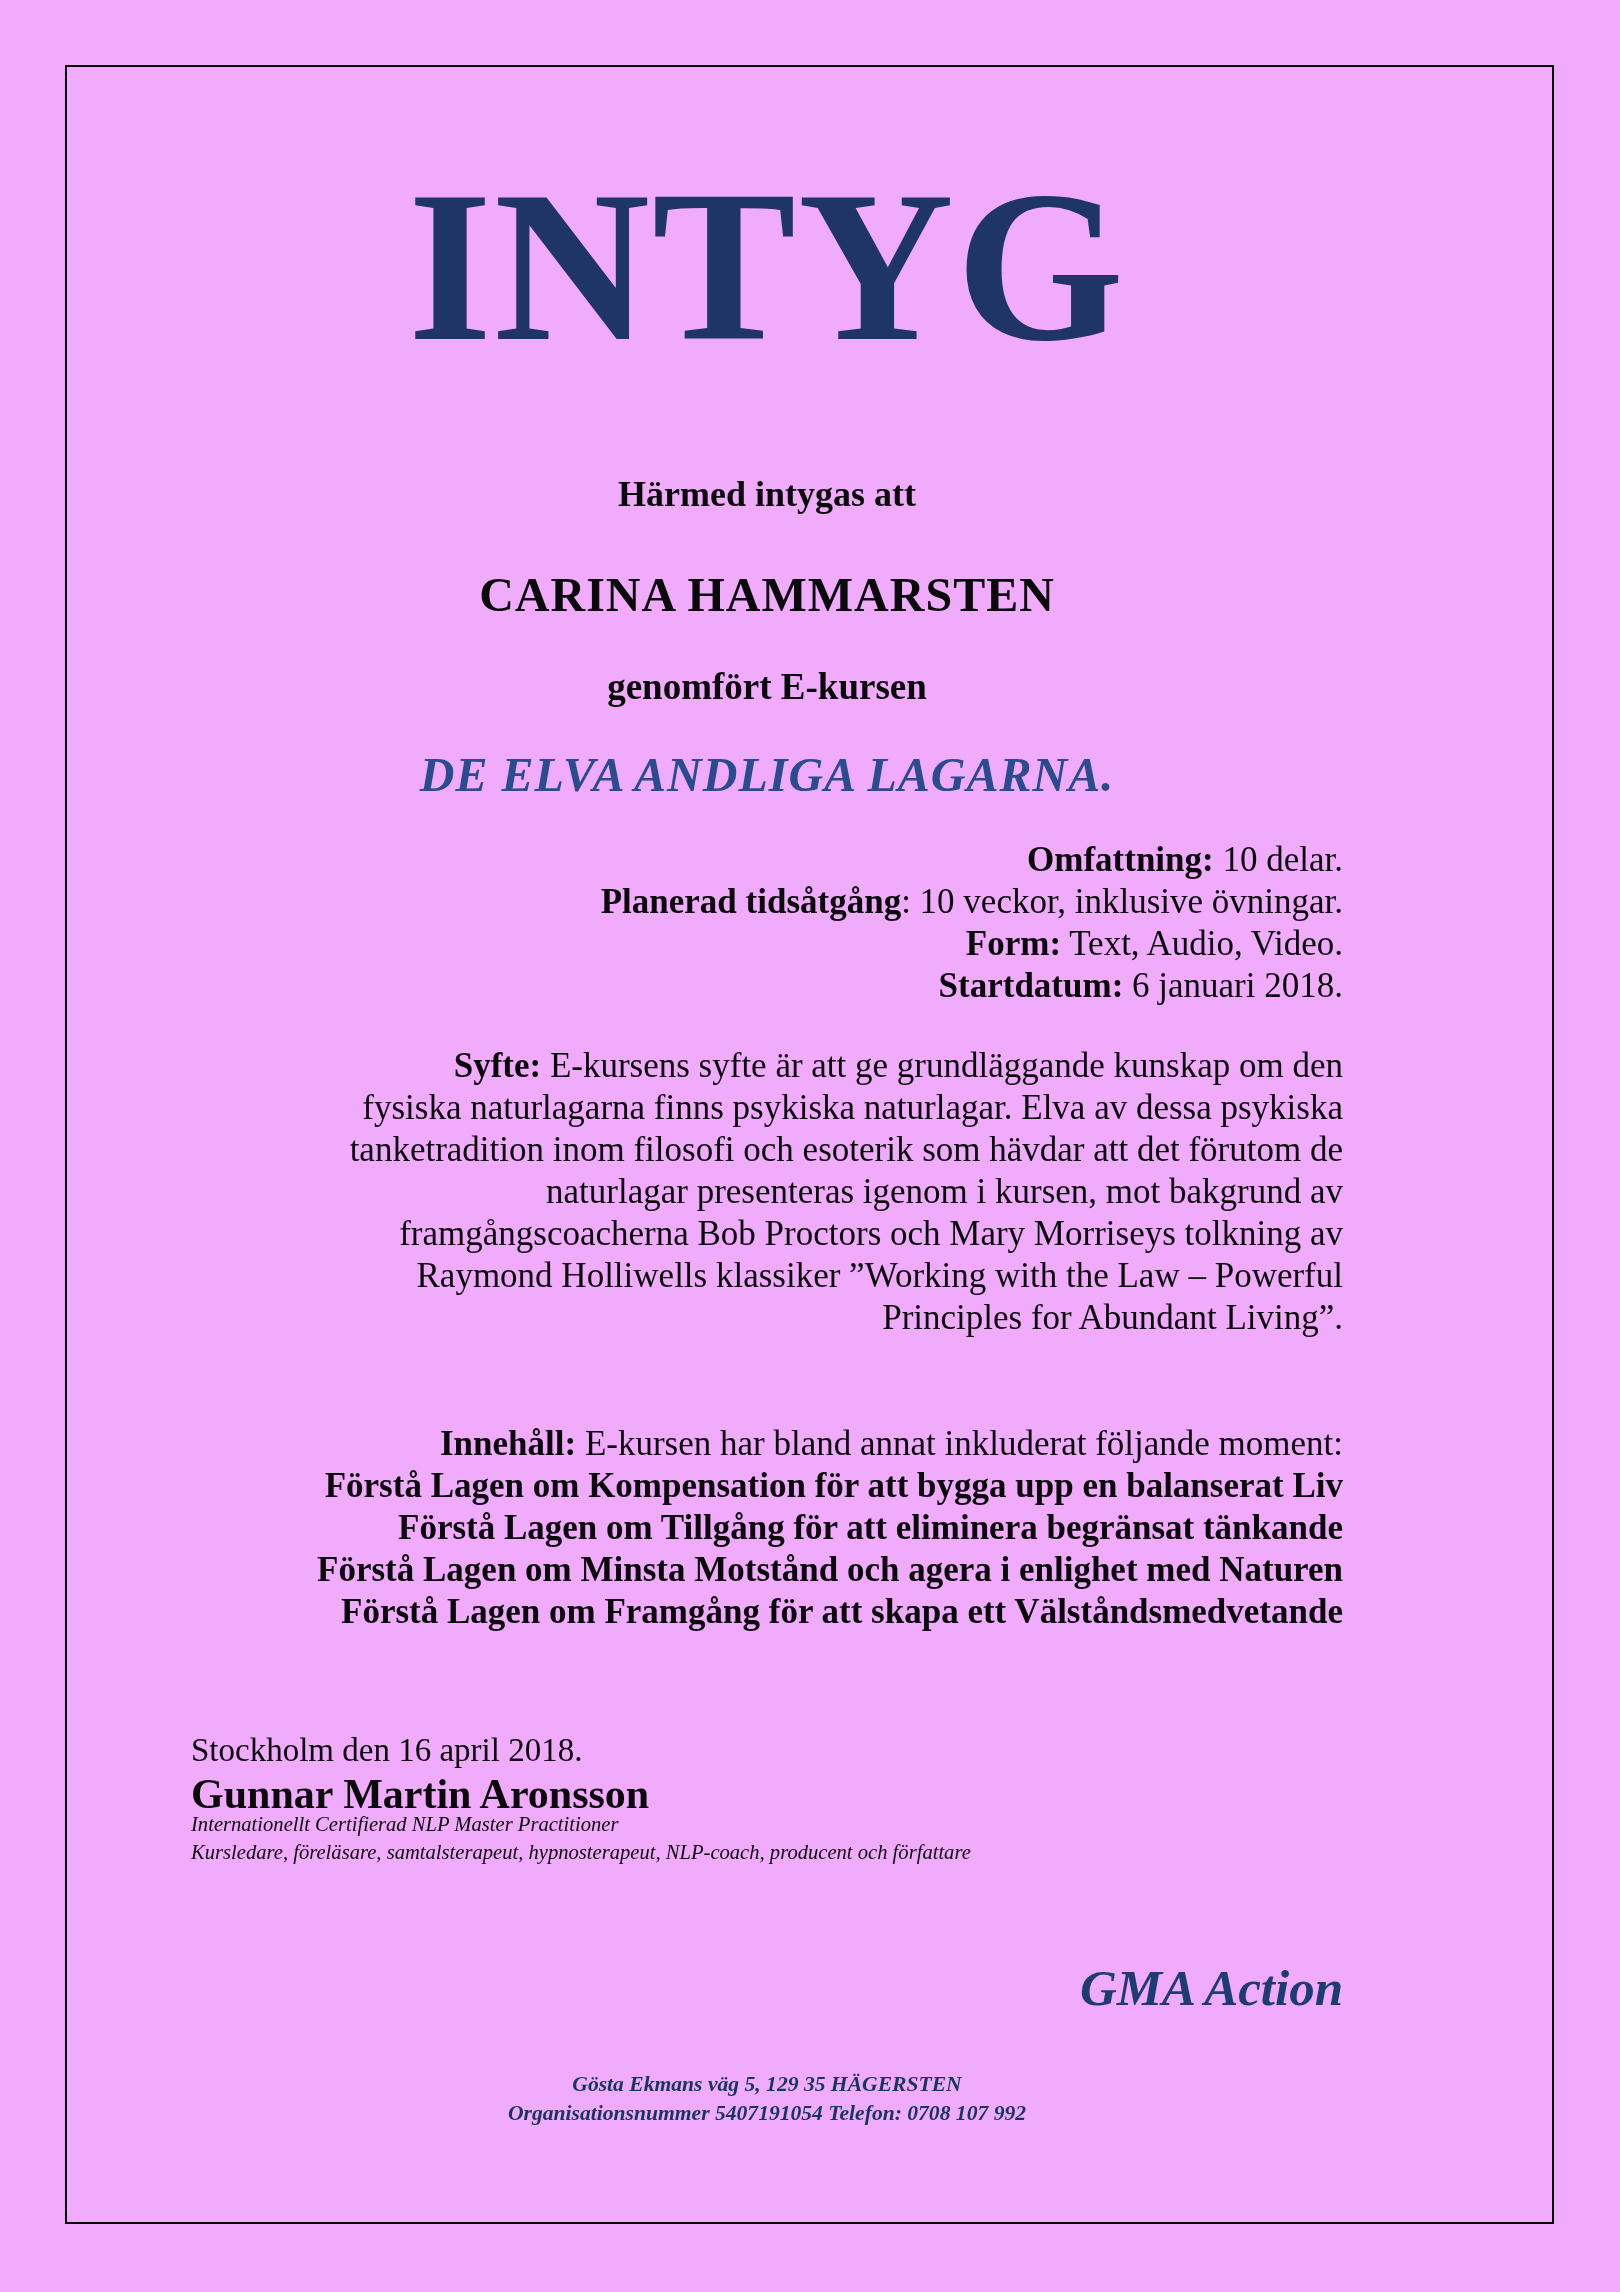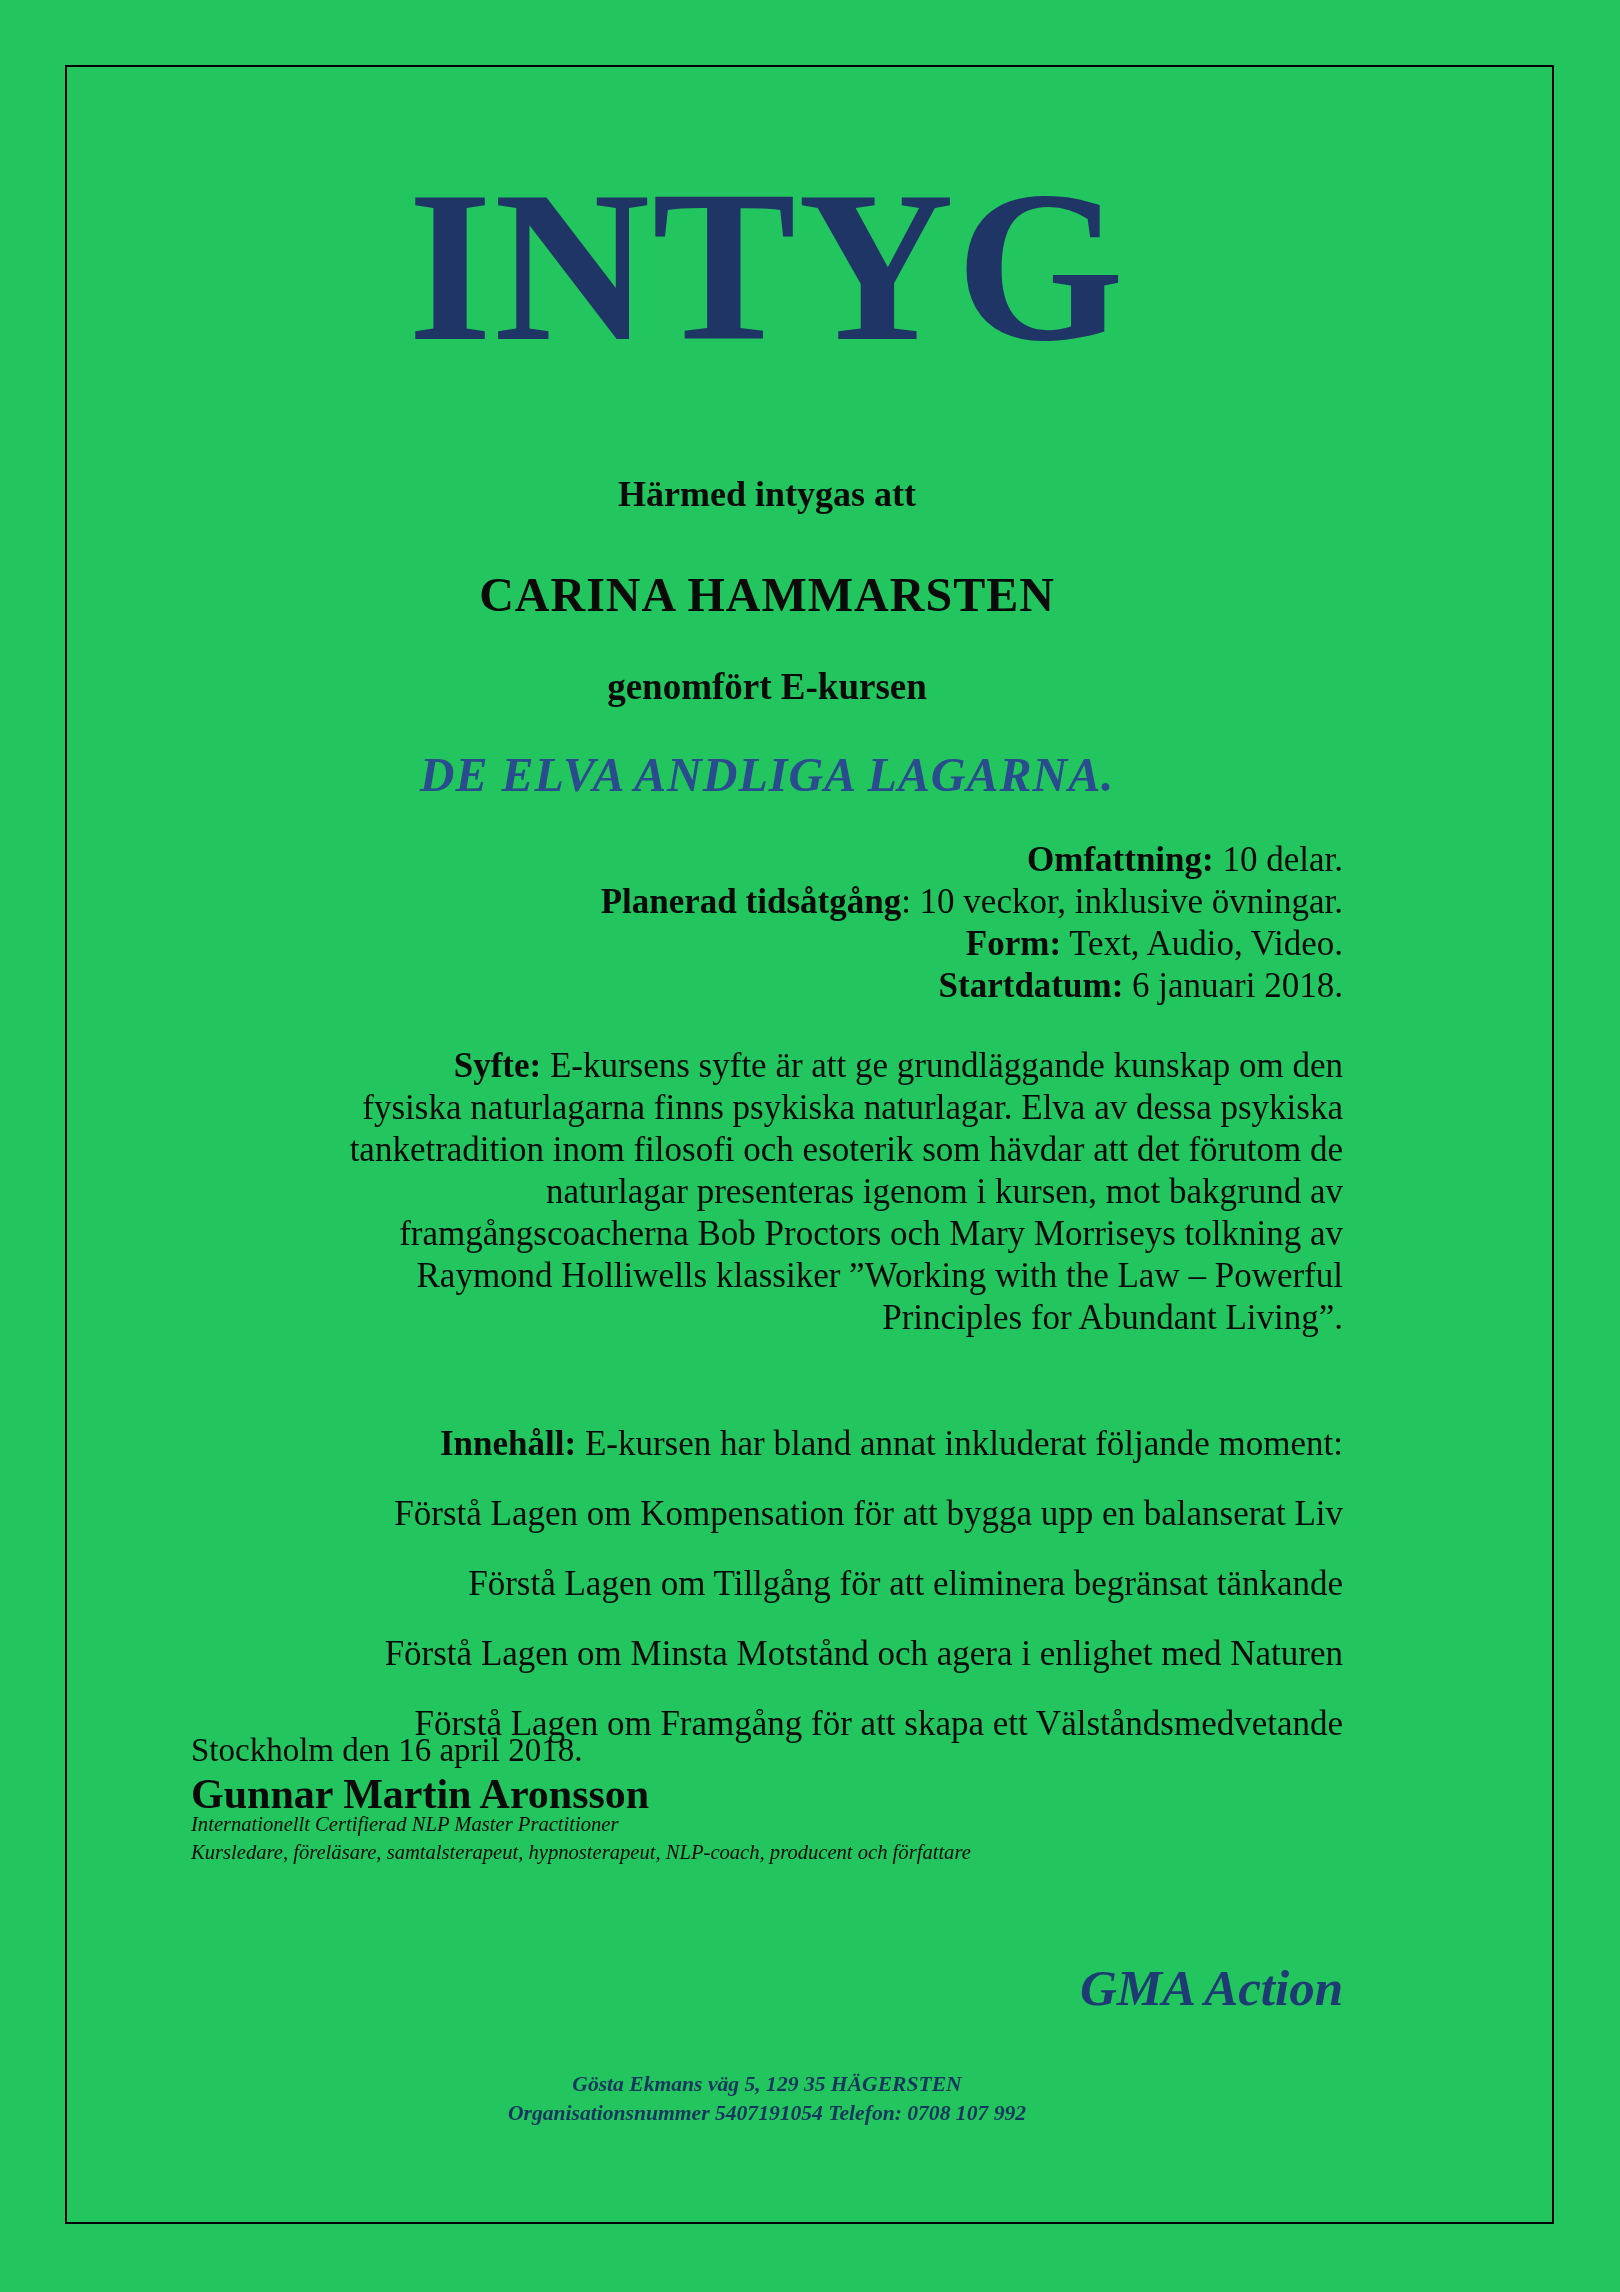--- a/index.html
+++ b/index.html
@@ -4,21 +4,21 @@
 <style>
   html, body {
     margin: 0;
     padding: 0;
     background: #FCF2CF;
   }
   .page {
     position: relative;
     width: 1620px;
     height: 2293px;
-    background: #22c55e;
+    background: #f0abfc;
     font-family: "Liberation Serif", "DejaVu Serif", serif;
     color: #0a0a0a;
     overflow: hidden;
   }
   .border-frame {
     position: absolute;
     left: 65px;
     top: 65px;
     width: 1489px;
     height: 2159px;
@@ -79,21 +79,21 @@
     letter-spacing: 1px;
   }
   .body-block {
     font-size: 35px;
     line-height: 42px;
     text-align: right;
   }
   .details { top: 839px; }
   .syfte { top: 1045px; }
   .innehall { top: 1423px; }
-  .innehall .item { font-weight: normal; margin-top: 28px; }
+  .innehall .item { font-weight: bold; }
   .place-date {
     top: 1729px;
     font-size: 33px;
     line-height: 42px;
   }
   .sig-name {
     top: 1772px;
     font-size: 42px;
     line-height: 45px;
     font-weight: bold;

